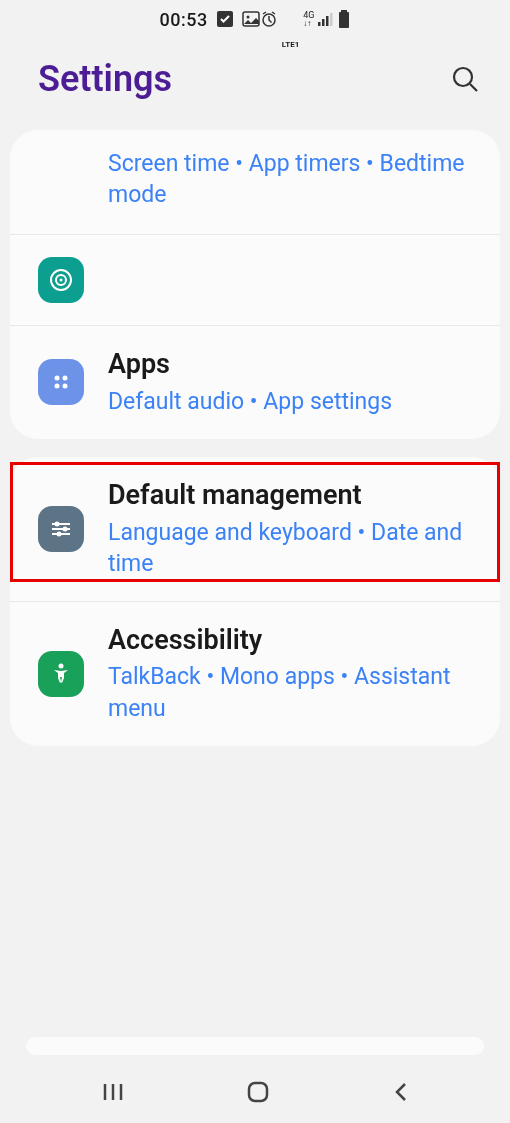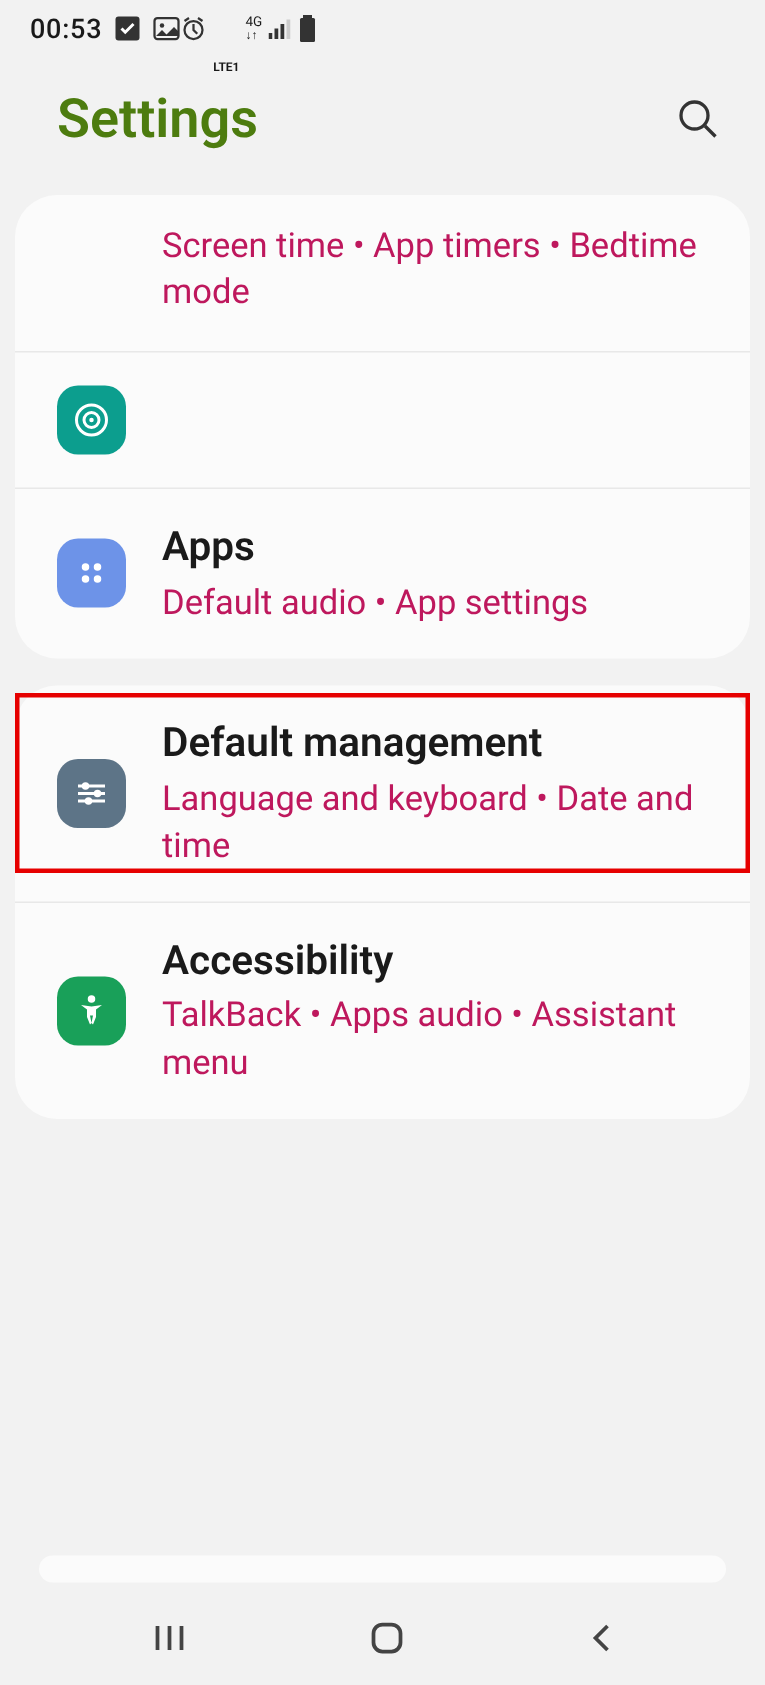--- a/index.html
+++ b/index.html
@@ -1,43 +1,43 @@
 <!DOCTYPE html>
 <html><head>
   <meta charset="utf-8">
   <style>
     * { margin: 0; padding: 0; box-sizing: border-box; font-family: -apple-system, BlinkMacSystemFont, 'Segoe UI', Roboto, Arial, sans-serif; }
     body { width: 510px; height: 1123px; background: #f2f2f2; overflow: hidden; position: relative; }
     
-    .status-bar { height: 38px; display: flex; align-items: center; justify-content: flex-start; padding: 0 20px; color: #1a1a1a; }
+    .status-bar { height: 38px; display: flex; align-items: center; justify-content: center; padding: 0 20px; color: #1a1a1a; }
     .status-left { display: flex; align-items: center; gap: 8px; font-size: 18px; font-weight: 500; letter-spacing: 0.5px; }
     .status-right { display: flex; align-items: center; gap: 4px; }
     .status-icon svg { display: block; }
     
     .header { display: flex; align-items: center; justify-content: space-between; padding: 20px 30px 30px 38px; }
-    .header-title { font-size: 36px; font-weight: 600; color: #4d7c0f; }
+    .header-title { font-size: 36px; font-weight: 600; color: #4c1d95; }
     .search-icon svg { display: block; }
     
     .card-group { background: #fbfbfb; border-radius: 28px; margin: 0 10px; overflow: hidden; }
     .card-group + .card-group { margin-top: 18px; }
     
     .settings-item { display: flex; align-items: center; padding: 22px 18px; position: relative; }
     .settings-item.no-icon { padding-left: 98px; padding-top: 18px; padding-bottom: 24px; padding-right: 24px; }
     .settings-item + .settings-item { border-top: 1px solid #e8e8e8; }
     
     .item-icon { width: 46px; height: 46px; border-radius: 14px; display: flex; align-items: center; justify-content: center; flex-shrink: 0; margin-right: 24px; margin-left: 10px; }
     .icon-teal { background: #0c9e8e; }
     .icon-blue { background: #6d93e8; }
     .icon-slate { background: #5d7487; }
     .icon-green { background: #19a059; }
     .item-icon svg { display: block; }
     
     .item-content { flex: 1; }
     .item-title { font-size: 27px; font-weight: 600; color: #1a1a1a; line-height: 1.25; margin-bottom: 4px; }
-    .item-subtitle { font-size: 23px; color: #be185d; line-height: 1.35; }
+    .item-subtitle { font-size: 23px; color: #3b82f6; line-height: 1.35; }
     
     .highlight-box { position: absolute; border: 3px solid #e60000; pointer-events: none; left: 10px; right: 10px; top: 462px; height: 120px; }
     
     .nav-bar { position: absolute; bottom: 0; left: 0; right: 0; height: 62px; display: flex; align-items: center; justify-content: space-around; padding: 0 40px; }
     .nav-btn { display: flex; align-items: center; justify-content: center; }
     
     .scroll-indicator { position: absolute; bottom: 68px; left: 26px; right: 26px; height: 18px; background: #fbfbfb; border-radius: 12px; }
   </style>
 </head>
 <body>
@@ -156,21 +156,21 @@
 
   <div class="settings-item">
     <div class="item-icon icon-green">
       <svg width="26" height="26" viewBox="0 0 26 26">
           <circle cx="13" cy="5" r="2.5" fill="#fff"></circle>
           <path d="M6 9l7 1 7-1-4 3v5l-2 5-1-1 1-5-2 0 1 5-1 1-2-5v-5z" fill="#fff"></path>
         </svg>
     </div>
     <div class="item-content">
       <div class="item-title">Accessibility</div>
-      <div class="item-subtitle">TalkBack  •  Apps audio  •  Assistant menu</div>
+      <div class="item-subtitle">TalkBack  •  Mono apps  •  Assistant menu</div>
     </div>
   </div>
 </div>
 
 <div class="highlight-box"></div>
 
 <div class="scroll-indicator"></div>
 
 <div class="nav-bar">
   <div class="nav-btn">

